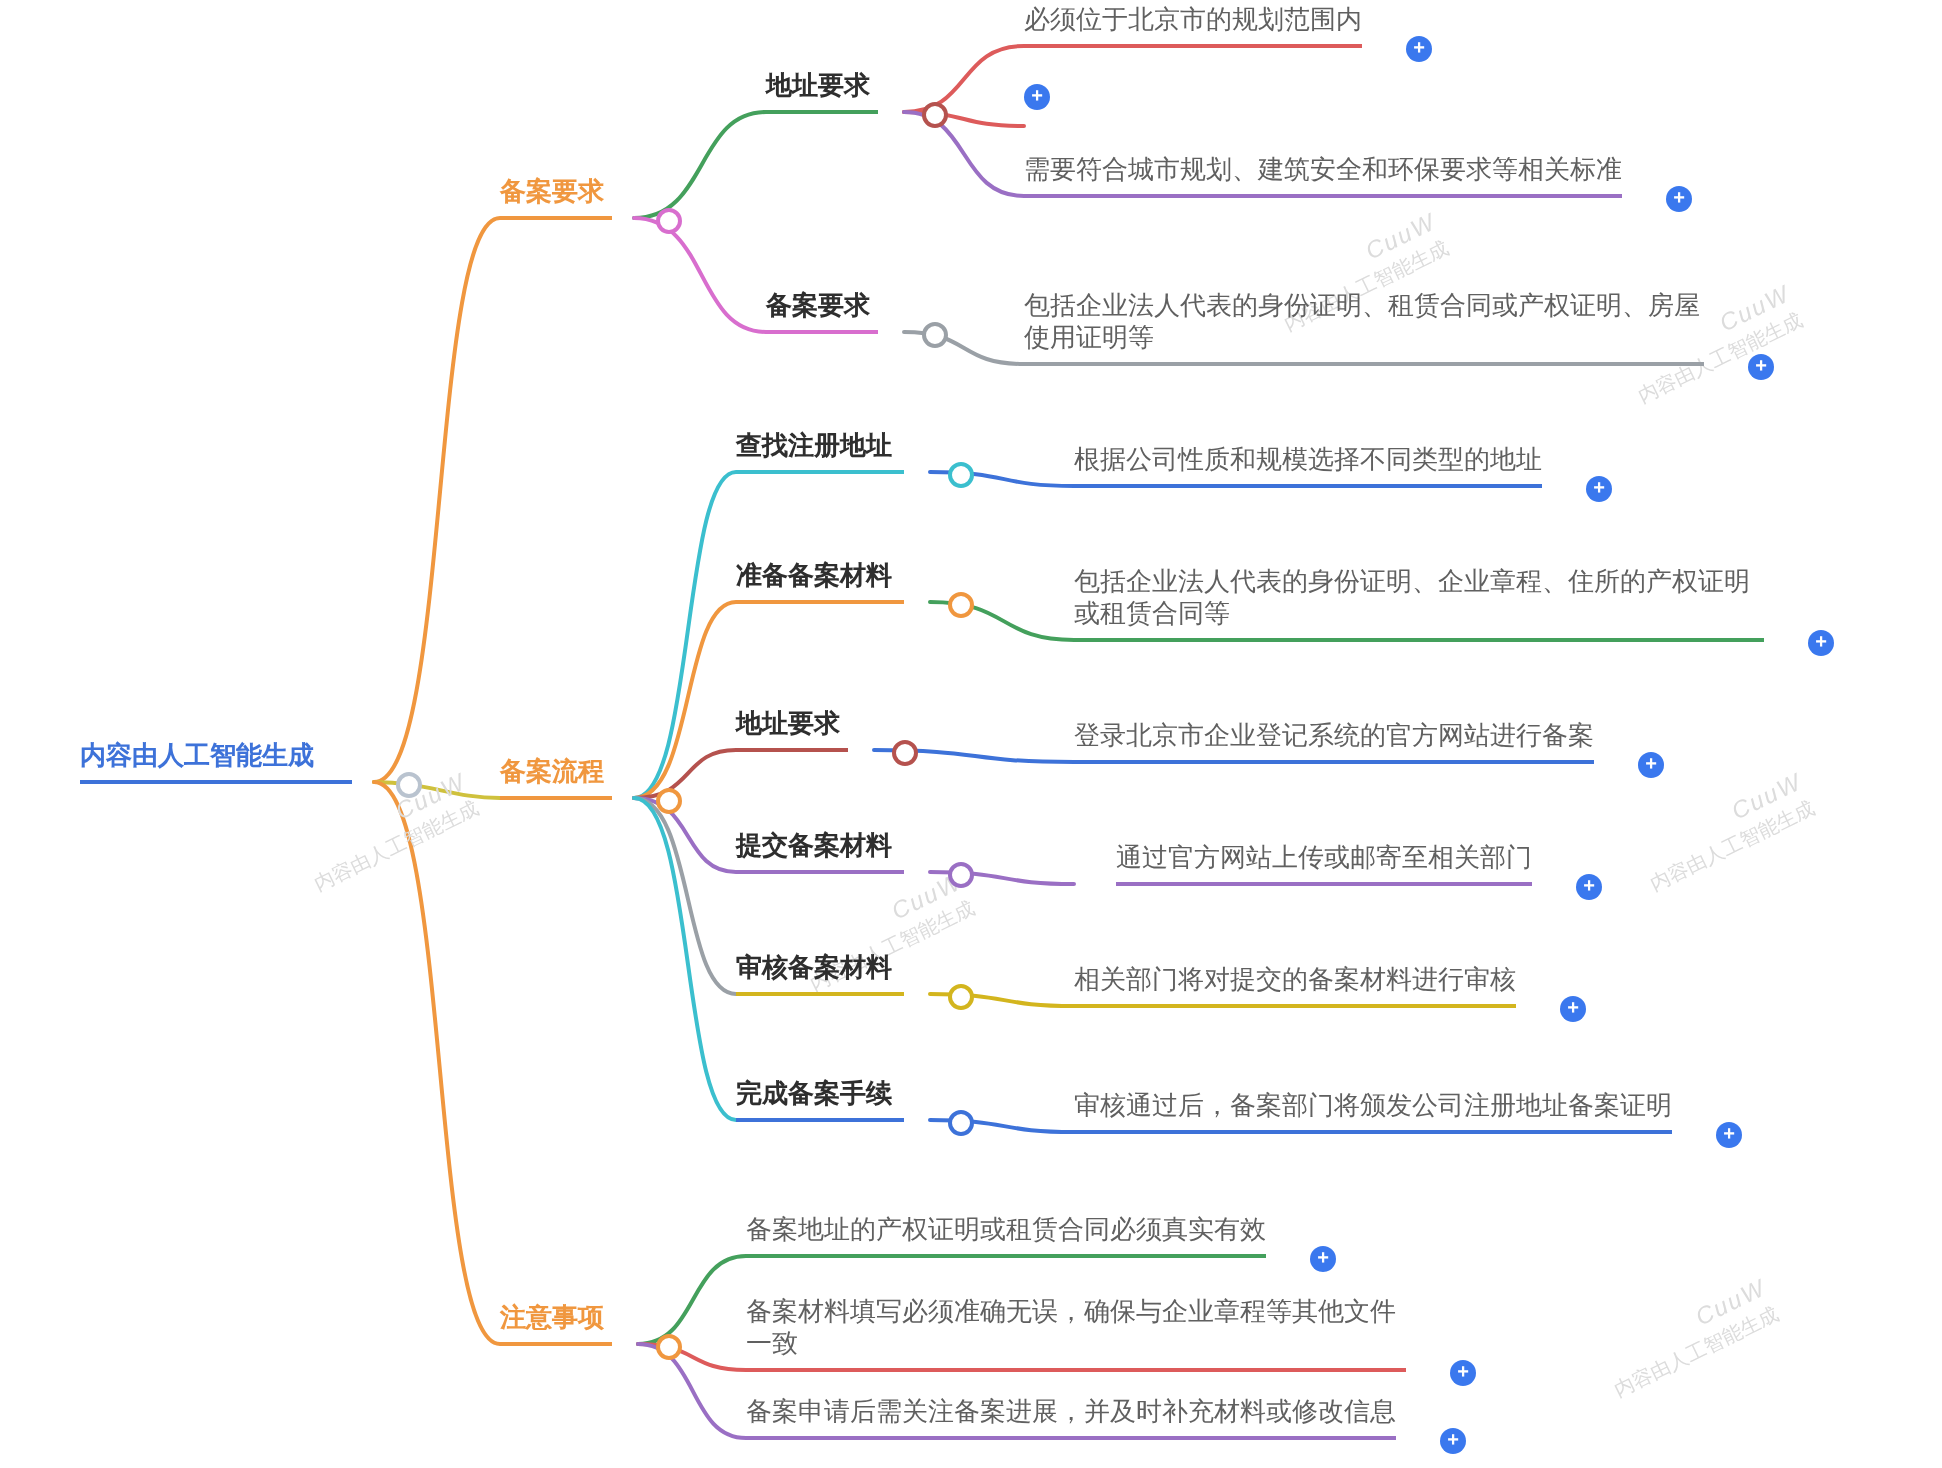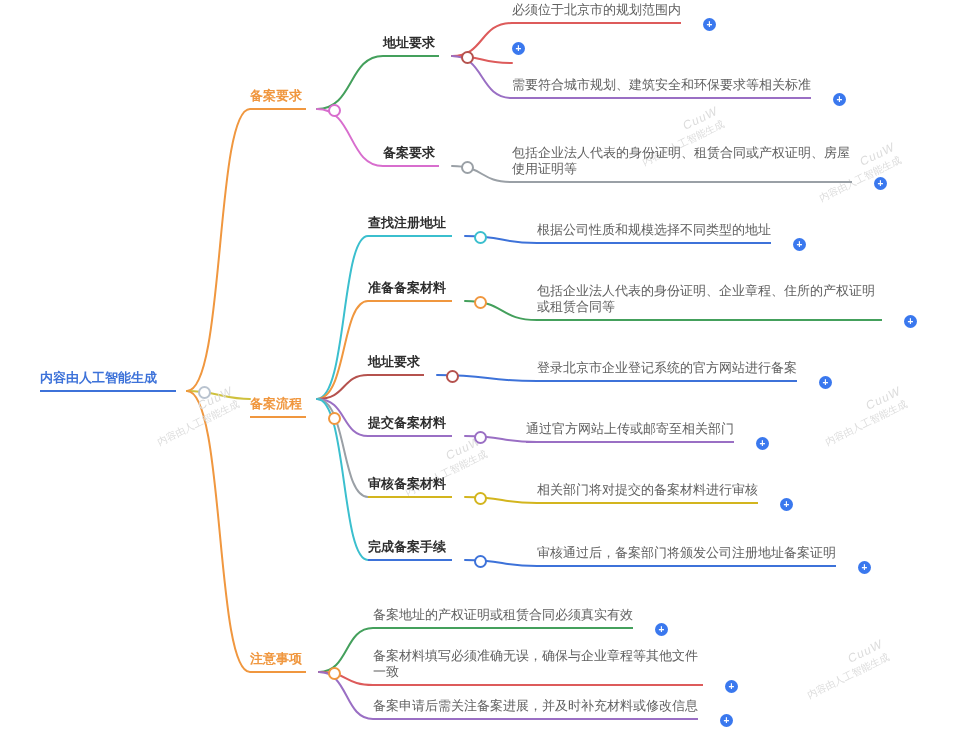--- a/index.html
+++ b/index.html
@@ -82,21 +82,21 @@
 
   <div class="node root" style="left:40px;top:370px;--u:#3d72d9">
     <span class="txt" style="width:136px">内容由人工智能生成</span>
     <span class="ring" style="--rc:#b9c3cf"></span>
   </div>
 
   <div class="node branch" style="left:250px;top:88px;--u:#f0973f;--tc:#f0973f">
     <span class="txt" style="width:56px">备案要求</span>
     <span class="ring" style="--rc:#d86ece"></span>
   </div>
-  <div class="node branch" style="left:250px;top:396px;--u:#f0973f;--tc:#f0973f">
+  <div class="node branch" style="left:250px;top:378px;--u:#f0973f;--tc:#f0973f">
     <span class="txt" style="width:56px">备案流程</span>
     <span class="ring" style="--rc:#f0973f"></span>
   </div>
   <div class="node branch" style="left:250px;top:651px;--u:#f0973f;--tc:#f0973f">
     <span class="txt" style="width:56px">注意事项</span>
     <span class="ring" style="--rc:#f0973f"></span>
   </div>
 
   <div class="node branch" style="left:383px;top:35px;--u:#44a05c">
     <span class="txt" style="width:56px">地址要求</span>
@@ -154,21 +154,21 @@
     <span class="badge">+</span>
   </div>
   <div class="node leaf" style="left:537px;top:283px;--u:#44a05c">
     <span class="txt" style="white-space:normal;width:345px">包括企业法人代表的身份证明、企业章程、住所的产权证明或租赁合同等</span>
     <span class="badge">+</span>
   </div>
   <div class="node leaf" style="left:537px;top:360px;--u:#3d72d9">
     <span class="txt">登录北京市企业登记系统的官方网站进行备案</span>
     <span class="badge">+</span>
   </div>
-  <div class="node leaf" style="left:526px;top:421px;--u:#9a6fc4">
+  <div class="node leaf" style="left:558px;top:421px;--u:#9a6fc4">
     <span class="txt">通过官方网站上传或邮寄至相关部门</span>
     <span class="badge">+</span>
   </div>
   <div class="node leaf" style="left:537px;top:482px;--u:#d3b51e">
     <span class="txt">相关部门将对提交的备案材料进行审核</span>
     <span class="badge">+</span>
   </div>
   <div class="node leaf" style="left:537px;top:545px;--u:#3d72d9">
     <span class="txt">审核通过后，备案部门将颁发公司注册地址备案证明</span>
     <span class="badge">+</span>

